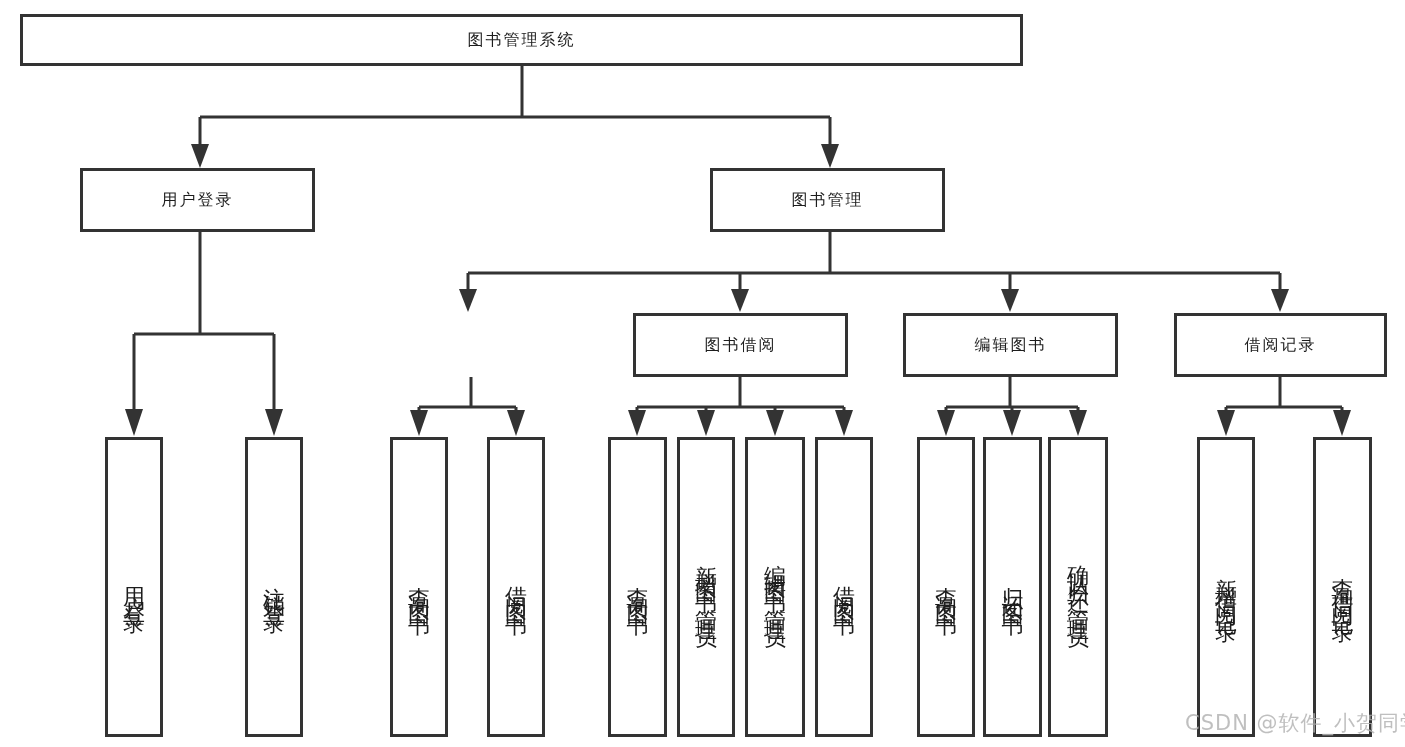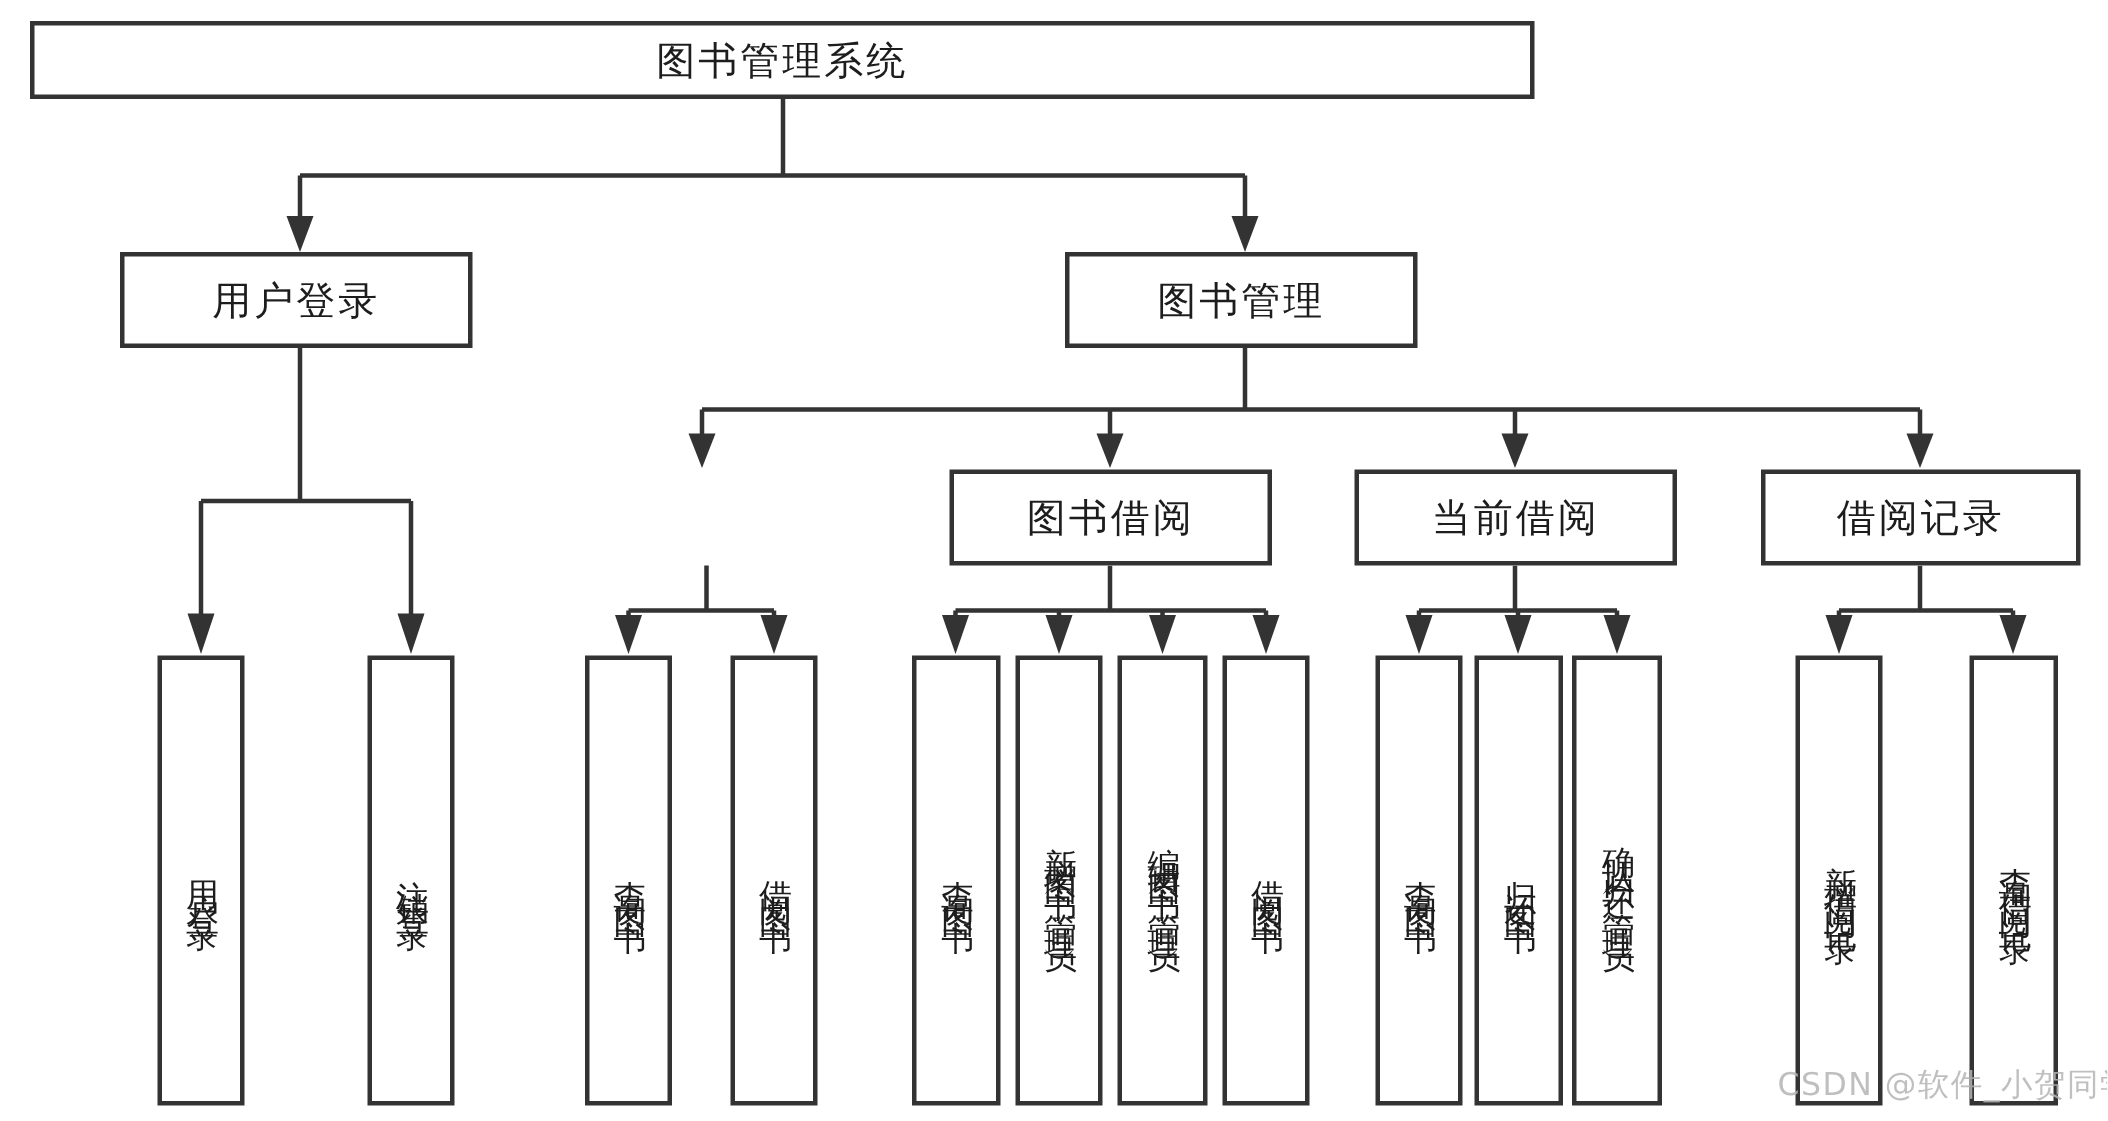--- a/index.html
+++ b/index.html
@@ -19,21 +19,21 @@
   }
   .connectors{position:absolute;left:0;top:0;width:1405px;height:747px;}
   .node{
     position:absolute;
     border:3px solid var(--line);
     background:#fff;
     display:flex;align-items:center;justify-content:center;
     color:var(--text);
   }
   .hnode span{
-    font-size:26px;
+    font-size:16px;
     letter-spacing:2px;
     white-space:nowrap;
   }
   .leaf span{
     writing-mode:vertical-rl;
     text-orientation:mixed;
     font-size:22px;
     letter-spacing:9px;
     line-height:1;
   }
@@ -98,21 +98,21 @@
     <span>用户登录</span>
   </div>
   <div class="node hnode" style="left:710px;top:168px;width:235px;height:64px;">
     <span>图书管理</span>
   </div>
 
   <div class="node hnode" style="left:633px;top:313px;width:215px;height:64px;">
     <span>图书借阅</span>
   </div>
   <div class="node hnode" style="left:903px;top:313px;width:215px;height:64px;">
-    <span>当前借阅</span>
+    <span>编辑图书</span>
   </div>
   <div class="node hnode" style="left:1174px;top:313px;width:213px;height:64px;">
     <span>借阅记录</span>
   </div>
 
   <div class="node leaf" style="left:105px;top:437px;width:58px;height:300px;">
     <span>用户登录</span>
   </div>
   <div class="node leaf" style="left:245px;top:437px;width:58px;height:300px;">
     <span>注销登录</span>

